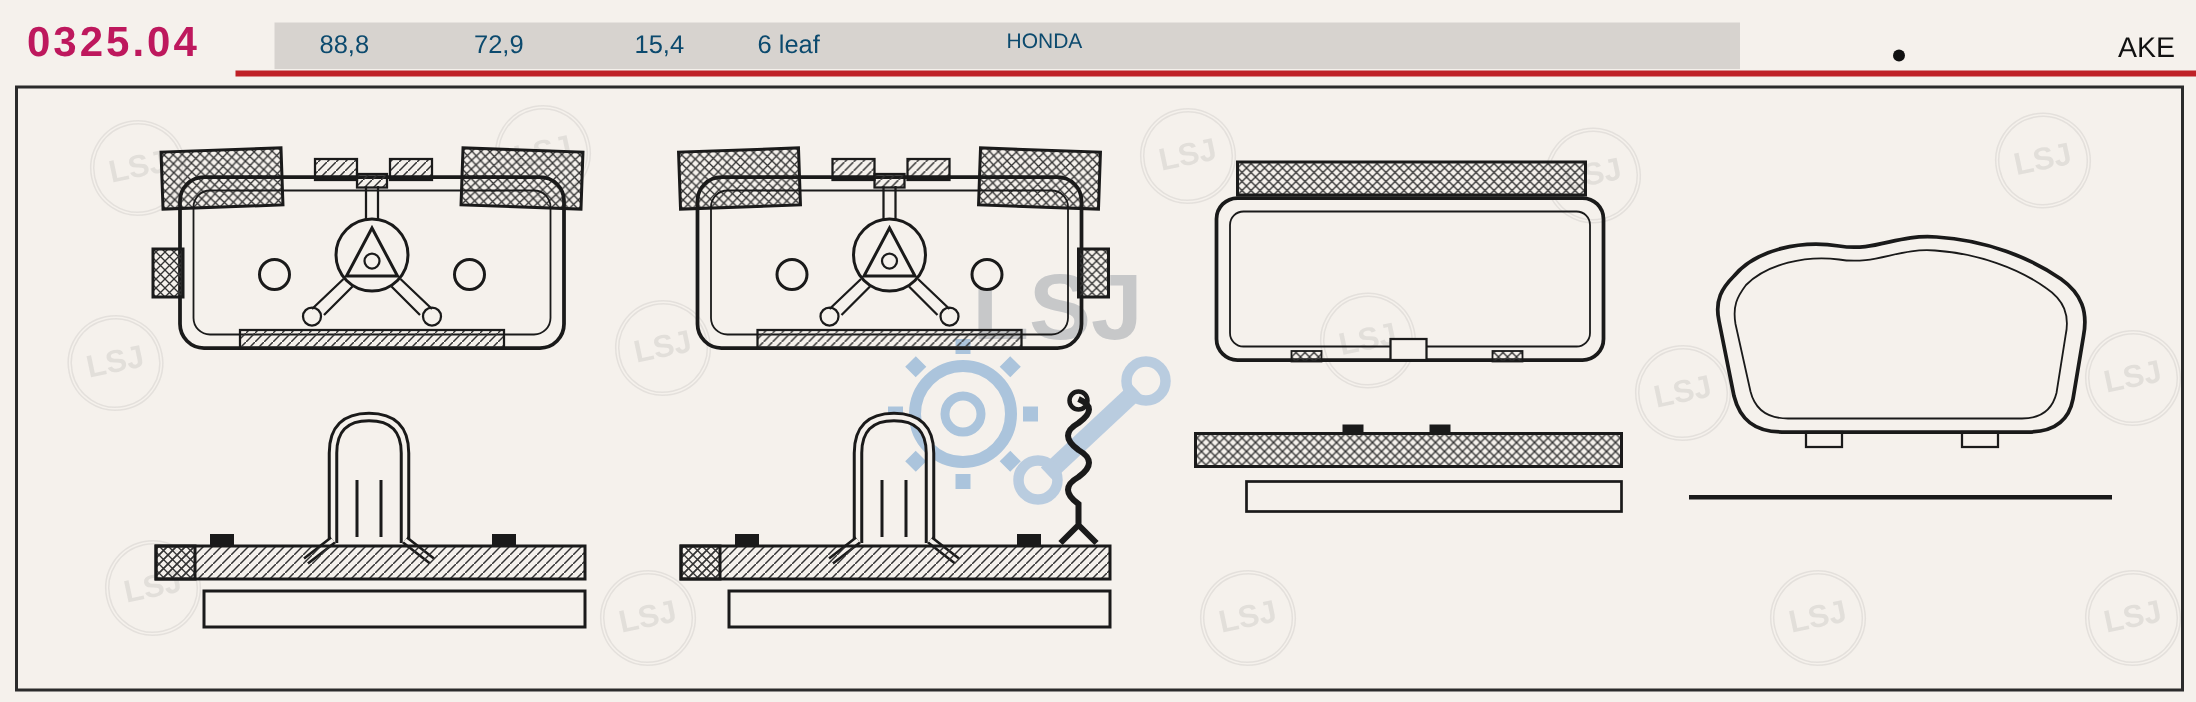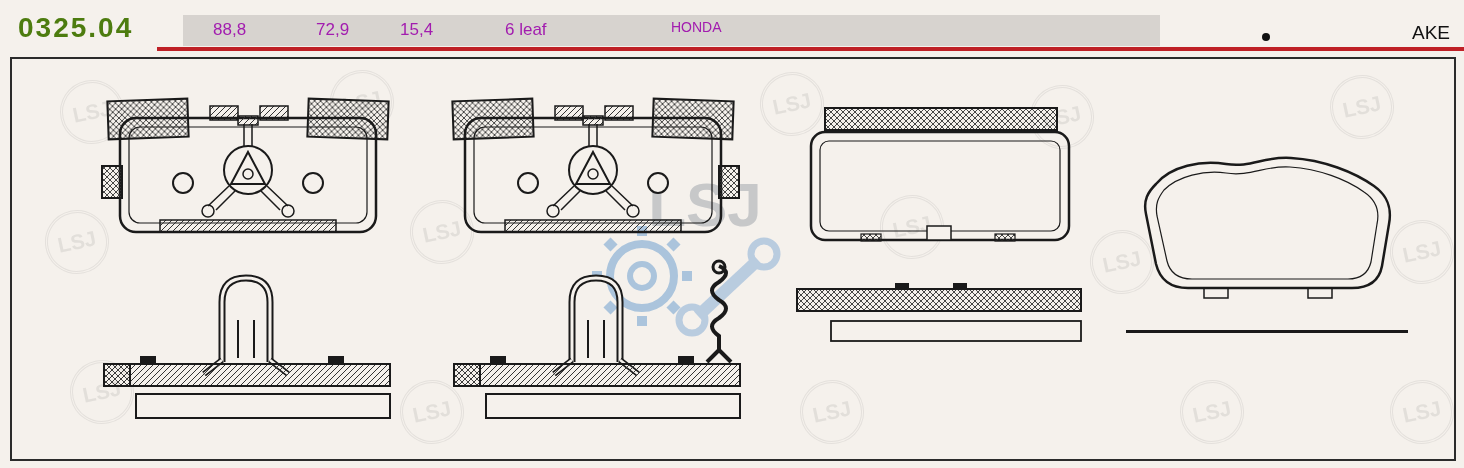--- a/index.html
+++ b/index.html
@@ -9,30 +9,30 @@
     background:#f5f1ec;
     font-family:"Liberation Sans", sans-serif;
     overflow:hidden;
     color:#1a1a1a;
   }
   .abs{position:absolute;}
   
   .part-number{
     left:18px;top:12px;
     font-size:28px;font-weight:bold;letter-spacing:2px;
-    color:#4d7c0f;
+    color:#be185d;
   }
   .header-strip{
     left:183px;top:15px;width:977px;height:31px;
     background:#d7d3cf;
   }
-  .dim-label{position:absolute;top:5px;font-size:17px;color:#a21caf;white-space:nowrap;text-align:right;}
+  .dim-label{position:absolute;top:5px;font-size:17px;color:#0c4a6e;white-space:nowrap;text-align:right;}
   .dim-0{left:30px;}
   .dim-1{left:133px;}
-  .dim-2{left:217px;}
+  .dim-2{left:240px;}
   .dim-3{left:322px;}
   .brand{left:488px;font-size:14px;top:4px;}
   .red-line{left:157px;top:47px;width:1307px;height:4px;background:#bf2026;}
   .header-dot{left:1262px;top:33px;width:8px;height:8px;border-radius:50%;background:#111;}
   .right-code{left:1412px;top:22px;font-size:19px;color:#111;}
   
   .frame{
     left:10px;top:57px;width:1442px;height:400px;
     border:2px solid #2b2b2b;
   }

